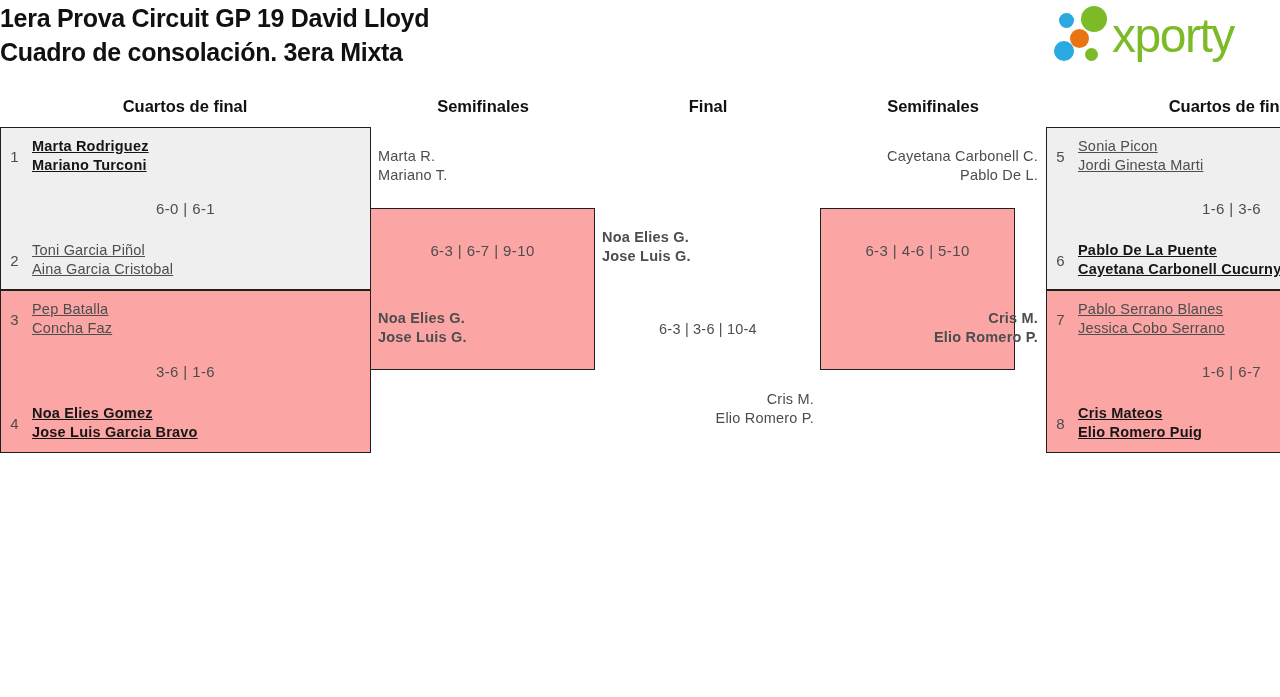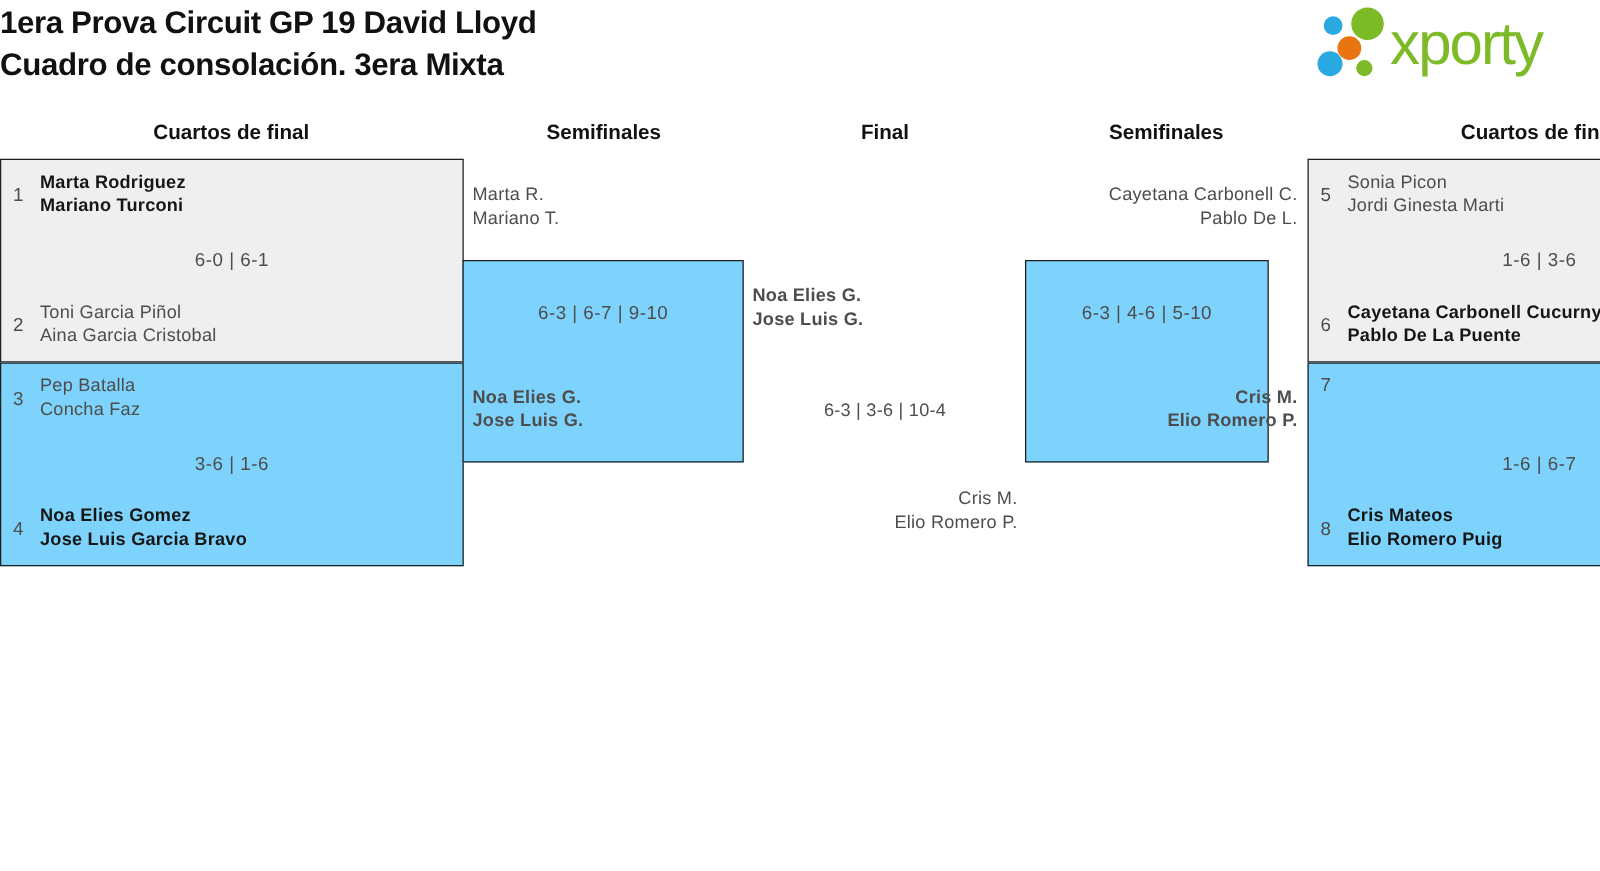--- a/index.html
+++ b/index.html
@@ -34,21 +34,21 @@
   .rh {
     position: absolute; top: 97px; transform: translateX(-50%);
     font-size: 16.5px; font-weight: 700; color: #111; white-space: nowrap;
   }
   .rh1 { left: 185px; }  .rh2 { left: 483px; }  .rh3 { left: 708px; }
   .rh4 { left: 933px; }  .rh5 { left: 1231px; }
 
   
   .box {
     position: absolute; box-sizing: border-box;
-    border: 1px solid #1f1f1f; background: #7dd3fc;
+    border: 1px solid #1f1f1f; background: #fca5a5;
   }
   .gray { background: var(--box-gray, #efefef); }
   .qf1box { left: 0;      top: 127px; width: 371px; height: 163px; }
   .qf2box { left: 0;      top: 290px; width: 371px; height: 163px; }
   .sflbox { left: 370px;  top: 208px; width: 225px; height: 162px; }
   .sfrbox { left: 820px;  top: 208px; width: 195px; height: 162px; }
   .qf3box { left: 1046px; top: 127px; width: 371px; height: 163px; }
   .qf4box { left: 1046px; top: 290px; width: 371px; height: 163px; }
 
   
@@ -58,21 +58,21 @@
   }
   .team-top { top: 9px; }
   .team-bottom { bottom: 10px; }
   .seed {
     color: var(--regular-text, #4d4d4d); font-size: 15px;
     min-width: 13px; text-align: center; flex: 0 0 auto;
   }
   .names {
     display: flex; flex-direction: column;
     font-size: 14.5px; line-height: 19px; letter-spacing: 0.2px;
-    color: var(--regular-text, #4d4d4d); white-space: nowrap;
+    color: var(--regular-text, #4d4d4d); white-space: nowrap; text-decoration: underline;
   }
   .winner { font-weight: 700; color: var(--winner-text, #161616); }
 
   
   .score {
     font-size: 15px; letter-spacing: 0.4px;
     color: var(--regular-text, #4d4d4d); white-space: nowrap;
   }
   .qf-score { position: absolute; left: 0; right: 0; top: 72px; text-align: center; }
   .sf-score { position: absolute; left: 0; right: 0; top: 33px; text-align: center; }
@@ -191,29 +191,33 @@
       <span class="seed">5</span>
       <span class="names">
         <span>Sonia Picon</span>
         <span>Jordi Ginesta Marti</span>
       </span>
     </div>
     <div class="score qf-score">1-6 | 3-6</div>
     <div class="team team-bottom">
       <span class="seed">6</span>
       <span class="names winner">
+        <span>Pablo De La Puente</span>
         <span>Cayetana Carbonell Cucurny</span>
-        <span>Pablo De La Puente</span>
       </span>
     </div>
   </div>
 
   <div class="box qf4box">
     <div class="team team-top">
       <span class="seed">7</span>
+      <span class="names">
+        <span>Pablo Serrano Blanes</span>
+        <span>Jessica Cobo Serrano</span>
+      </span>
     </div>
     <div class="score qf-score">1-6 | 6-7</div>
     <div class="team team-bottom">
       <span class="seed">8</span>
       <span class="names winner">
         <span>Cris Mateos</span>
         <span>Elio Romero Puig</span>
       </span>
     </div>
   </div>

